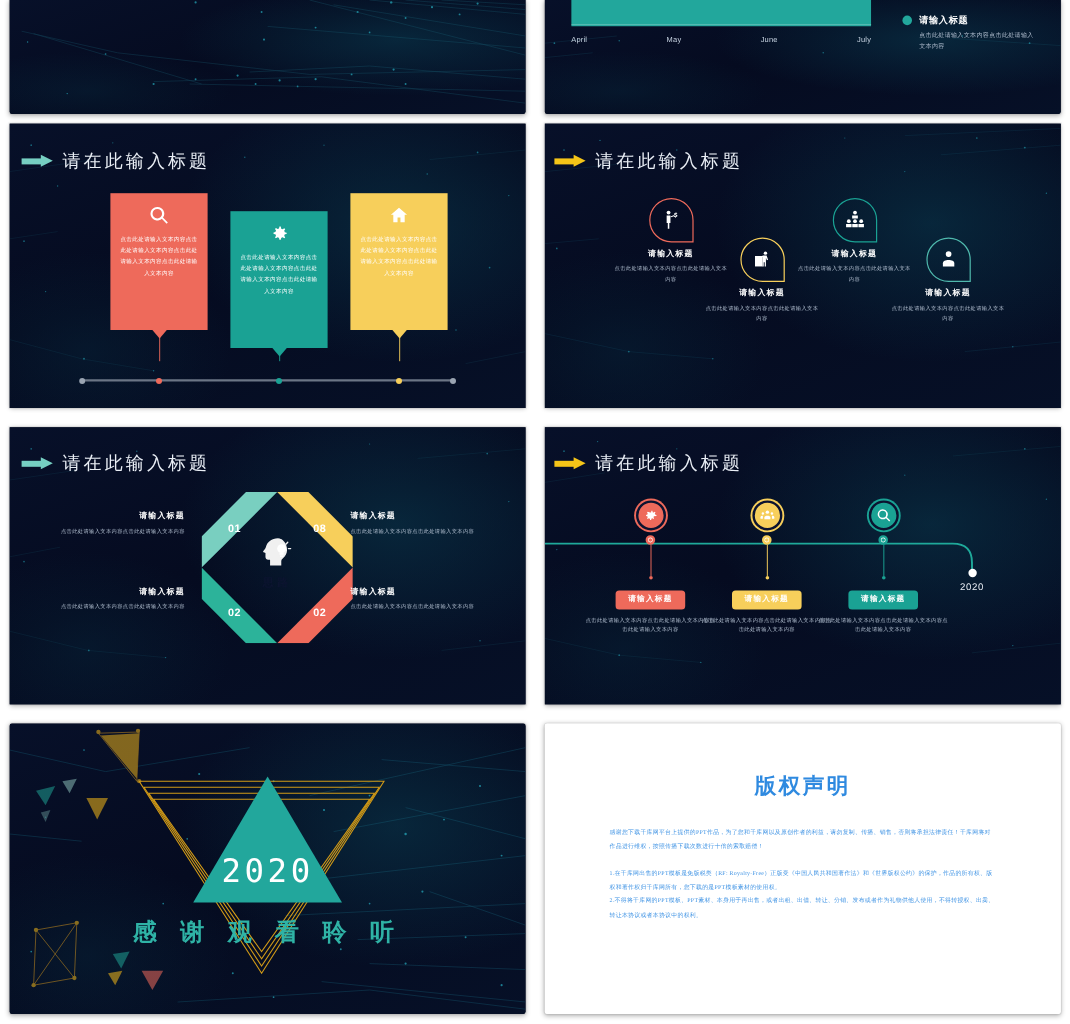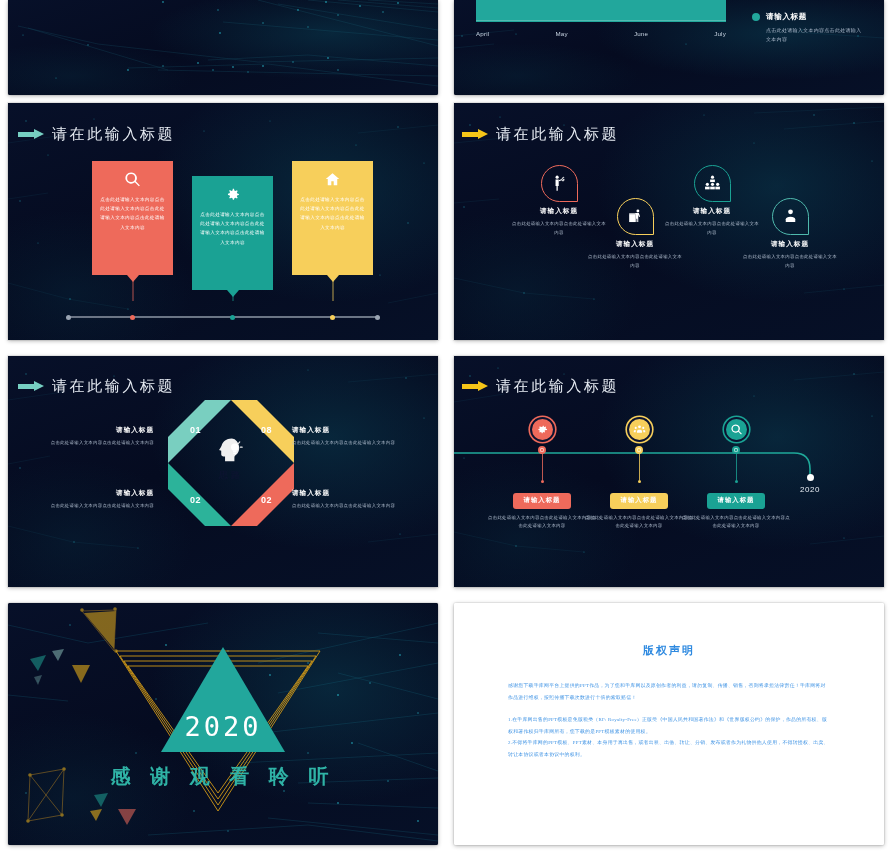--- a/index.html
+++ b/index.html
@@ -125,21 +125,21 @@
     width: 37px; height: 37px; margin: 0 auto 5px;
     border: 1.8px solid currentColor;
     border-radius: 50% 50% 0 50%;
     display: flex; align-items: center; justify-content: center;
   }
   .drop svg { width: 19px; height: 19px; }
   .drop-title { color: #fff; font-size: 6.6px; font-weight: bold; letter-spacing: 1px; }
   .drop-body { margin-top: 4px; color: #aebbcc; font-size: 4.4px; line-height: 2.0; letter-spacing: .3px; }
 
   
-  .octagon { position: absolute; left: 160px; top: 44px; width: 126px; height: 126px; }
+  .octagon { position: absolute; left: 160px; top: 54px; width: 126px; height: 126px; }
   .oct-txt { position: absolute; width: 124px; }
   .oct-txt .t { color: #fff; font-size: 6.6px; font-weight: bold; letter-spacing: 1px; }
   .oct-txt .b { margin-top: 4px; color: #aebbcc; font-size: 4.4px; line-height: 2.0; letter-spacing: .3px; }
   .oct-num {
     position: absolute; color: #fff; font-size: 9px; font-weight: bold; letter-spacing: .5px;
   }
   .oct-center {
     position: absolute; left: 0; right: 0; top: 34px;
     display: flex; flex-direction: column; align-items: center;
   }
@@ -195,21 +195,21 @@
     color: #2fb3a6; font-size: 20px; font-weight: bold; letter-spacing: 7px;
   }
 
   
   .cr {
     position: absolute; inset: 0;
     background: #fff; color: #2f8ae0;
     padding: 40px 54px;
   }
   .cr-title {
-    text-align: center; font-size: 11px; font-weight: bold;
+    text-align: center; font-size: 18px; font-weight: bold;
     color: #2f8ae0; margin-bottom: 22px; letter-spacing: 2px;
     font-family: "Liberation Serif", serif;
   }
   .cr p {
     font-size: 4.9px; line-height: 2.35; letter-spacing: .25px;
     color: #3f93e4; font-family: "Liberation Serif", serif;
   }
   .cr .gap { height: 11px; }
   .cr-link {
     margin-top: 19px; font-size: 7.4px; font-weight: bold; color: #2f8ae0;

